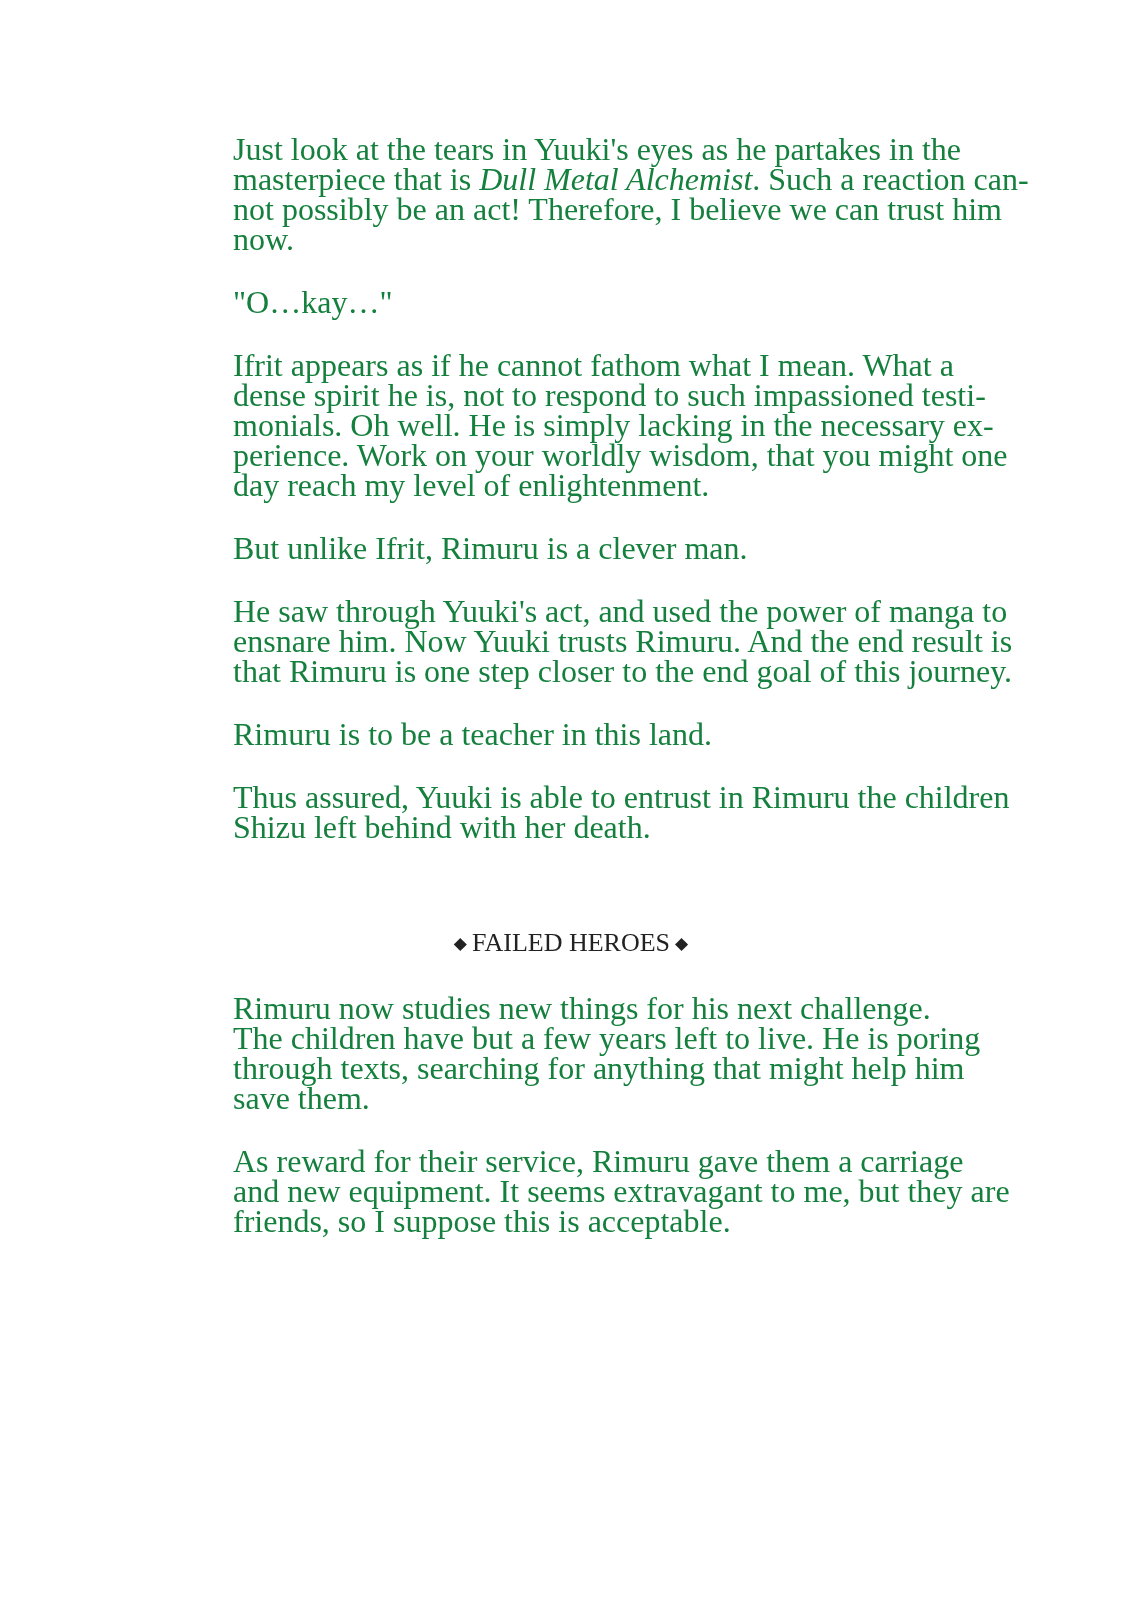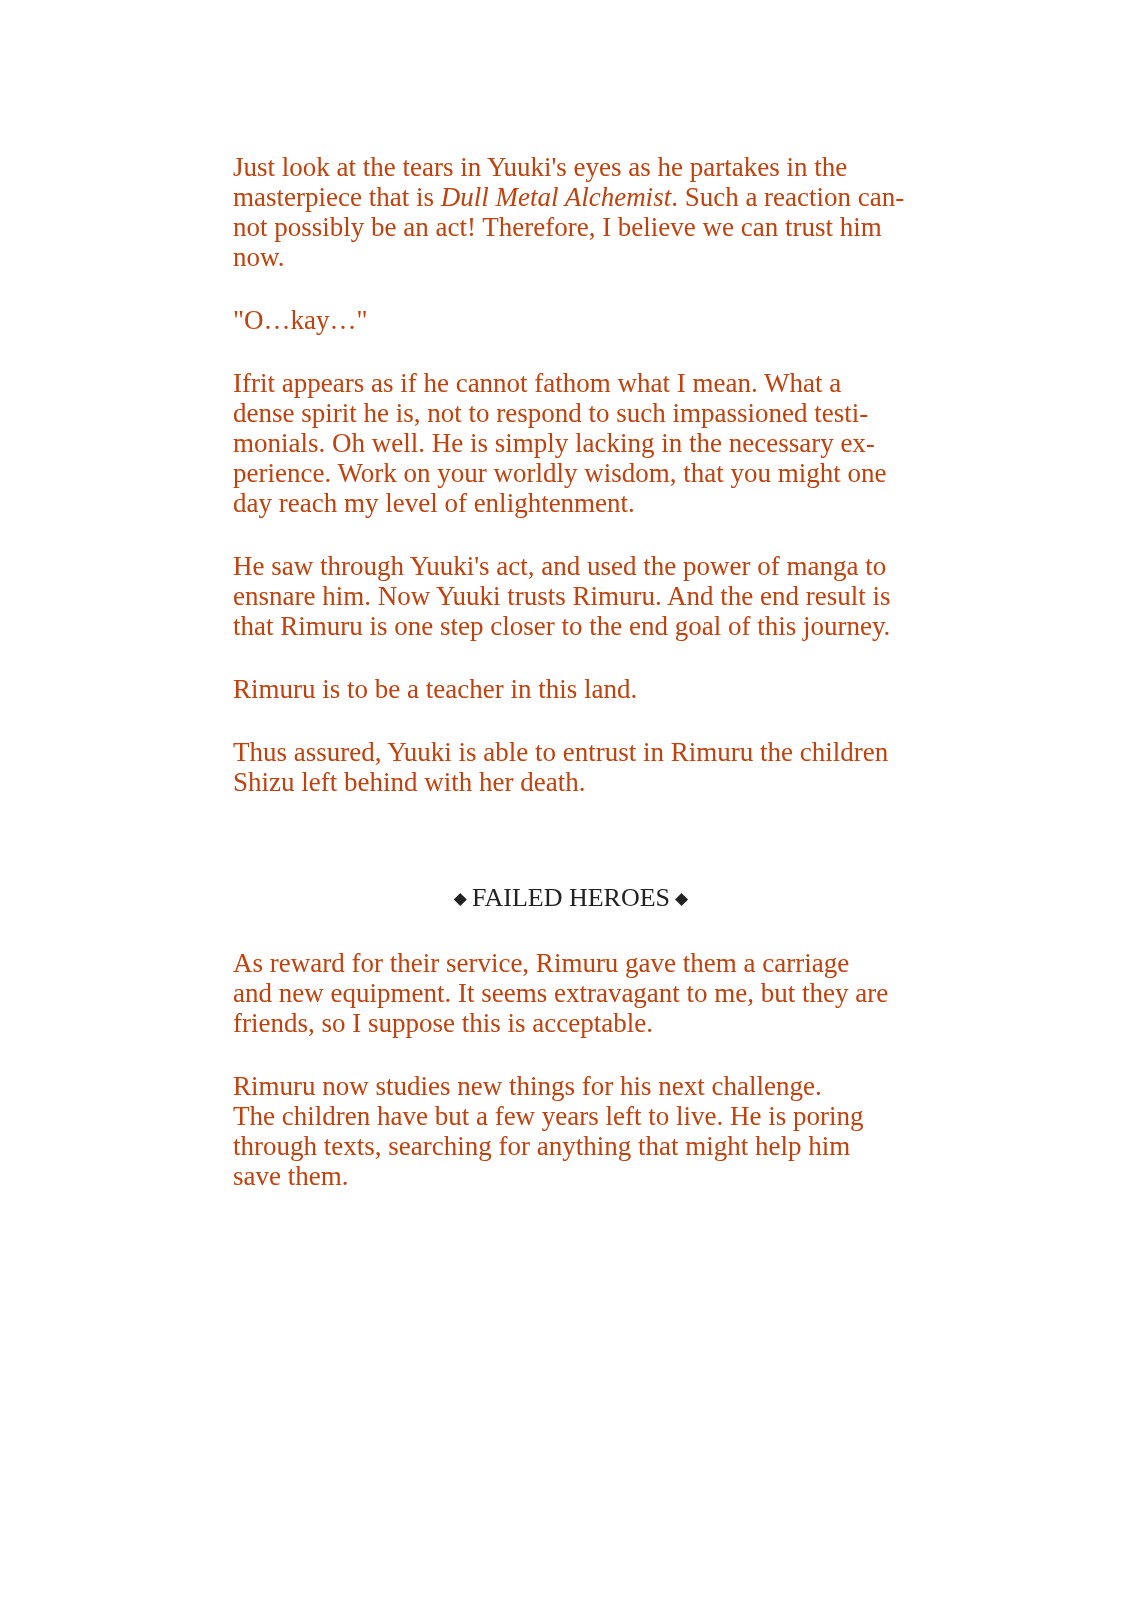--- a/index.html
+++ b/index.html
@@ -17,24 +17,24 @@
     background: #ffffff;
   }
   .text-block {
     position: absolute;
     left: 233px;
     top: 134px;
     width: 676px;
   }
   .para {
     white-space: pre;          
-    font-size: 27px;
+    font-size: 32px;
     line-height: 30px;
-    color: #c2410c;
-    margin: 18px 0 33px 0;
+    color: #15803d;
+    margin: 0 0 33px 0;
   }
   .para em {
   }
   .section-heading {
     display: flex;
     justify-content: center;
     align-items: center;
     gap: 5px;
     margin: 86px 0 35px 0;
     font-size: 26px;
@@ -60,41 +60,42 @@
 now.</span></p>
 
     <p class="para">"O…kay…"</p>
 
     <p class="para">Ifrit appears as if he cannot fathom what I mean. What a
 dense spirit he is, not to respond to such impassioned testi-
 monials. Oh well. He is simply lacking in the necessary ex-
 perience. Work on your worldly wisdom, that you might one
 day reach my level of enlightenment.</p>
 
+    <p class="para">But unlike Ifrit, Rimuru is a clever man.</p>
 
     <p class="para">He saw through Yuuki's act, and used the power of manga to
 ensnare him. Now Yuuki trusts Rimuru. And the end result is
 that Rimuru is one step closer to the end goal of this journey.</p>
 
     <p class="para">Rimuru is to be a teacher in this land.</p>
 
     <p class="para">Thus assured, Yuuki is able to entrust in Rimuru the children
 Shizu left behind with her death.</p>
 
     <h2 class="section-heading">
       <span class="diamond">◆</span>
       <span class="heading-text">FAILED HEROES</span>
       <span class="diamond">◆</span>
     </h2>
 
 
-    <p class="para">As reward for their service, Rimuru gave them a carriage
-and new equipment. It seems extravagant to me, but they are
-friends, so I suppose this is acceptable.</p>
-
     <p class="para">Rimuru now studies new things for his next challenge.
 The children have but a few years left to live. He is poring
 through texts, searching for anything that might help him
 save them.</p>
+
+    <p class="para">As reward for their service, Rimuru gave them a carriage
+and new equipment. It seems extravagant to me, but they are
+friends, so I suppose this is acceptable.</p>
 
 
   </div>
 </div>
 
 </body></html>

